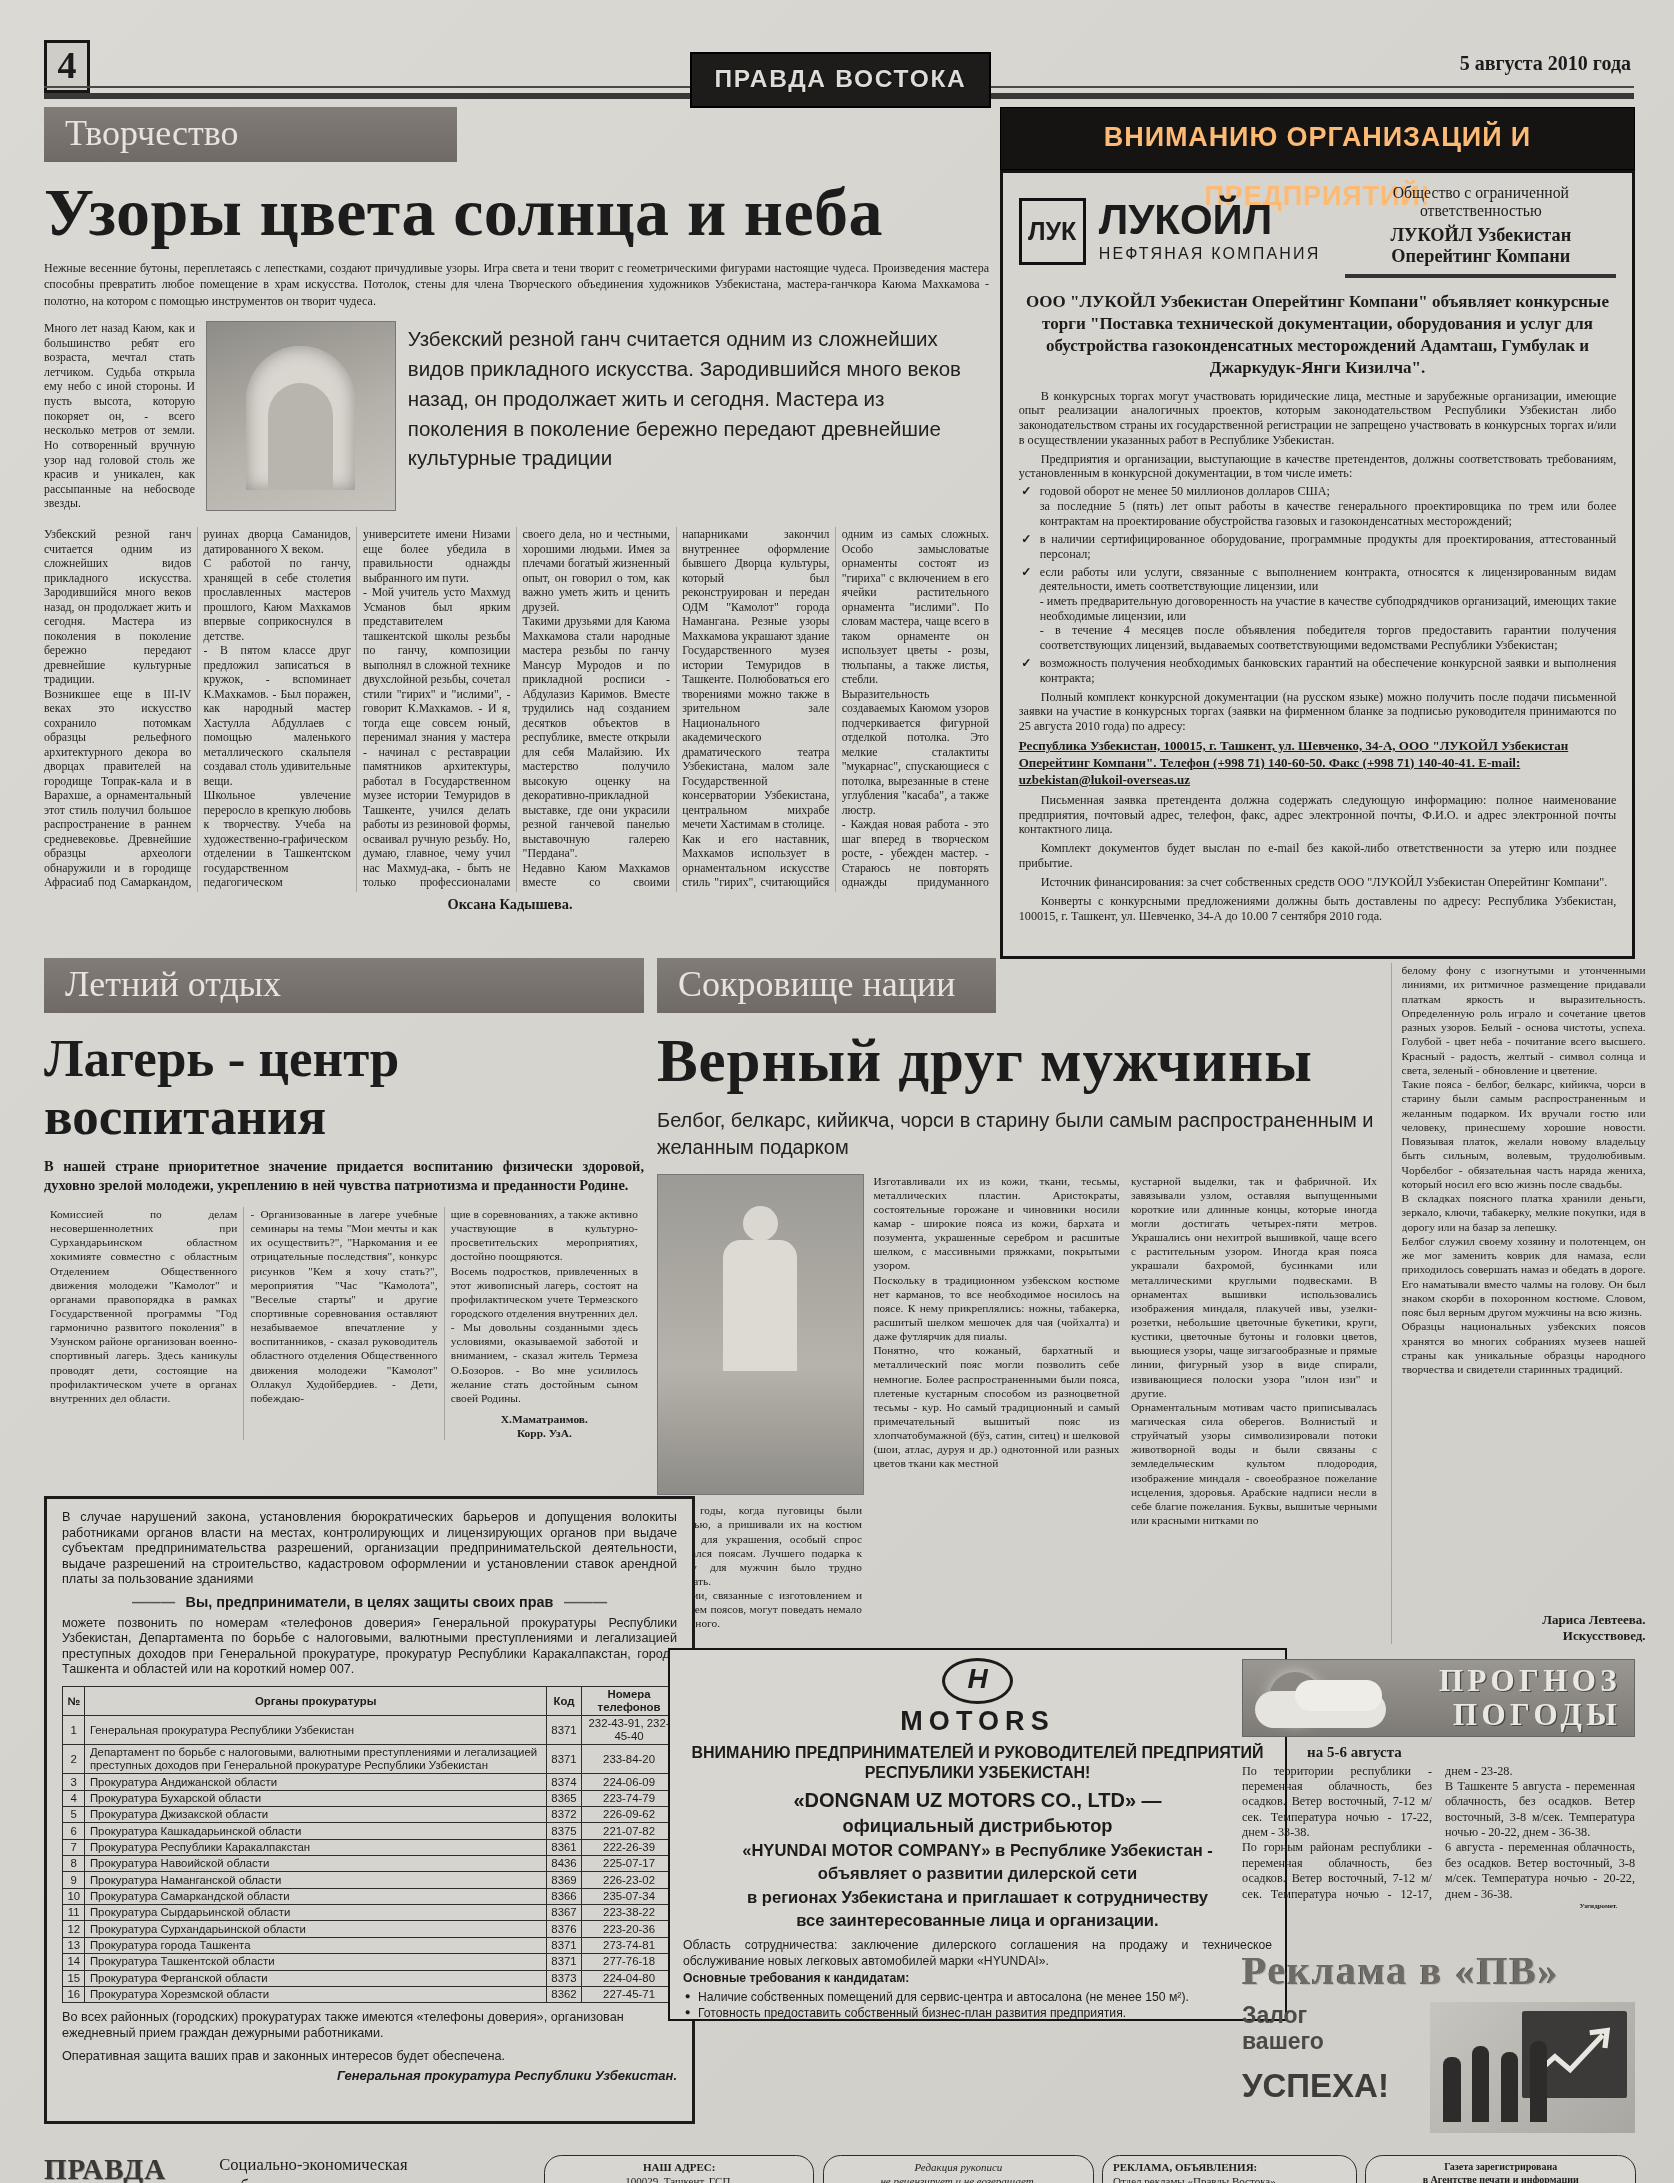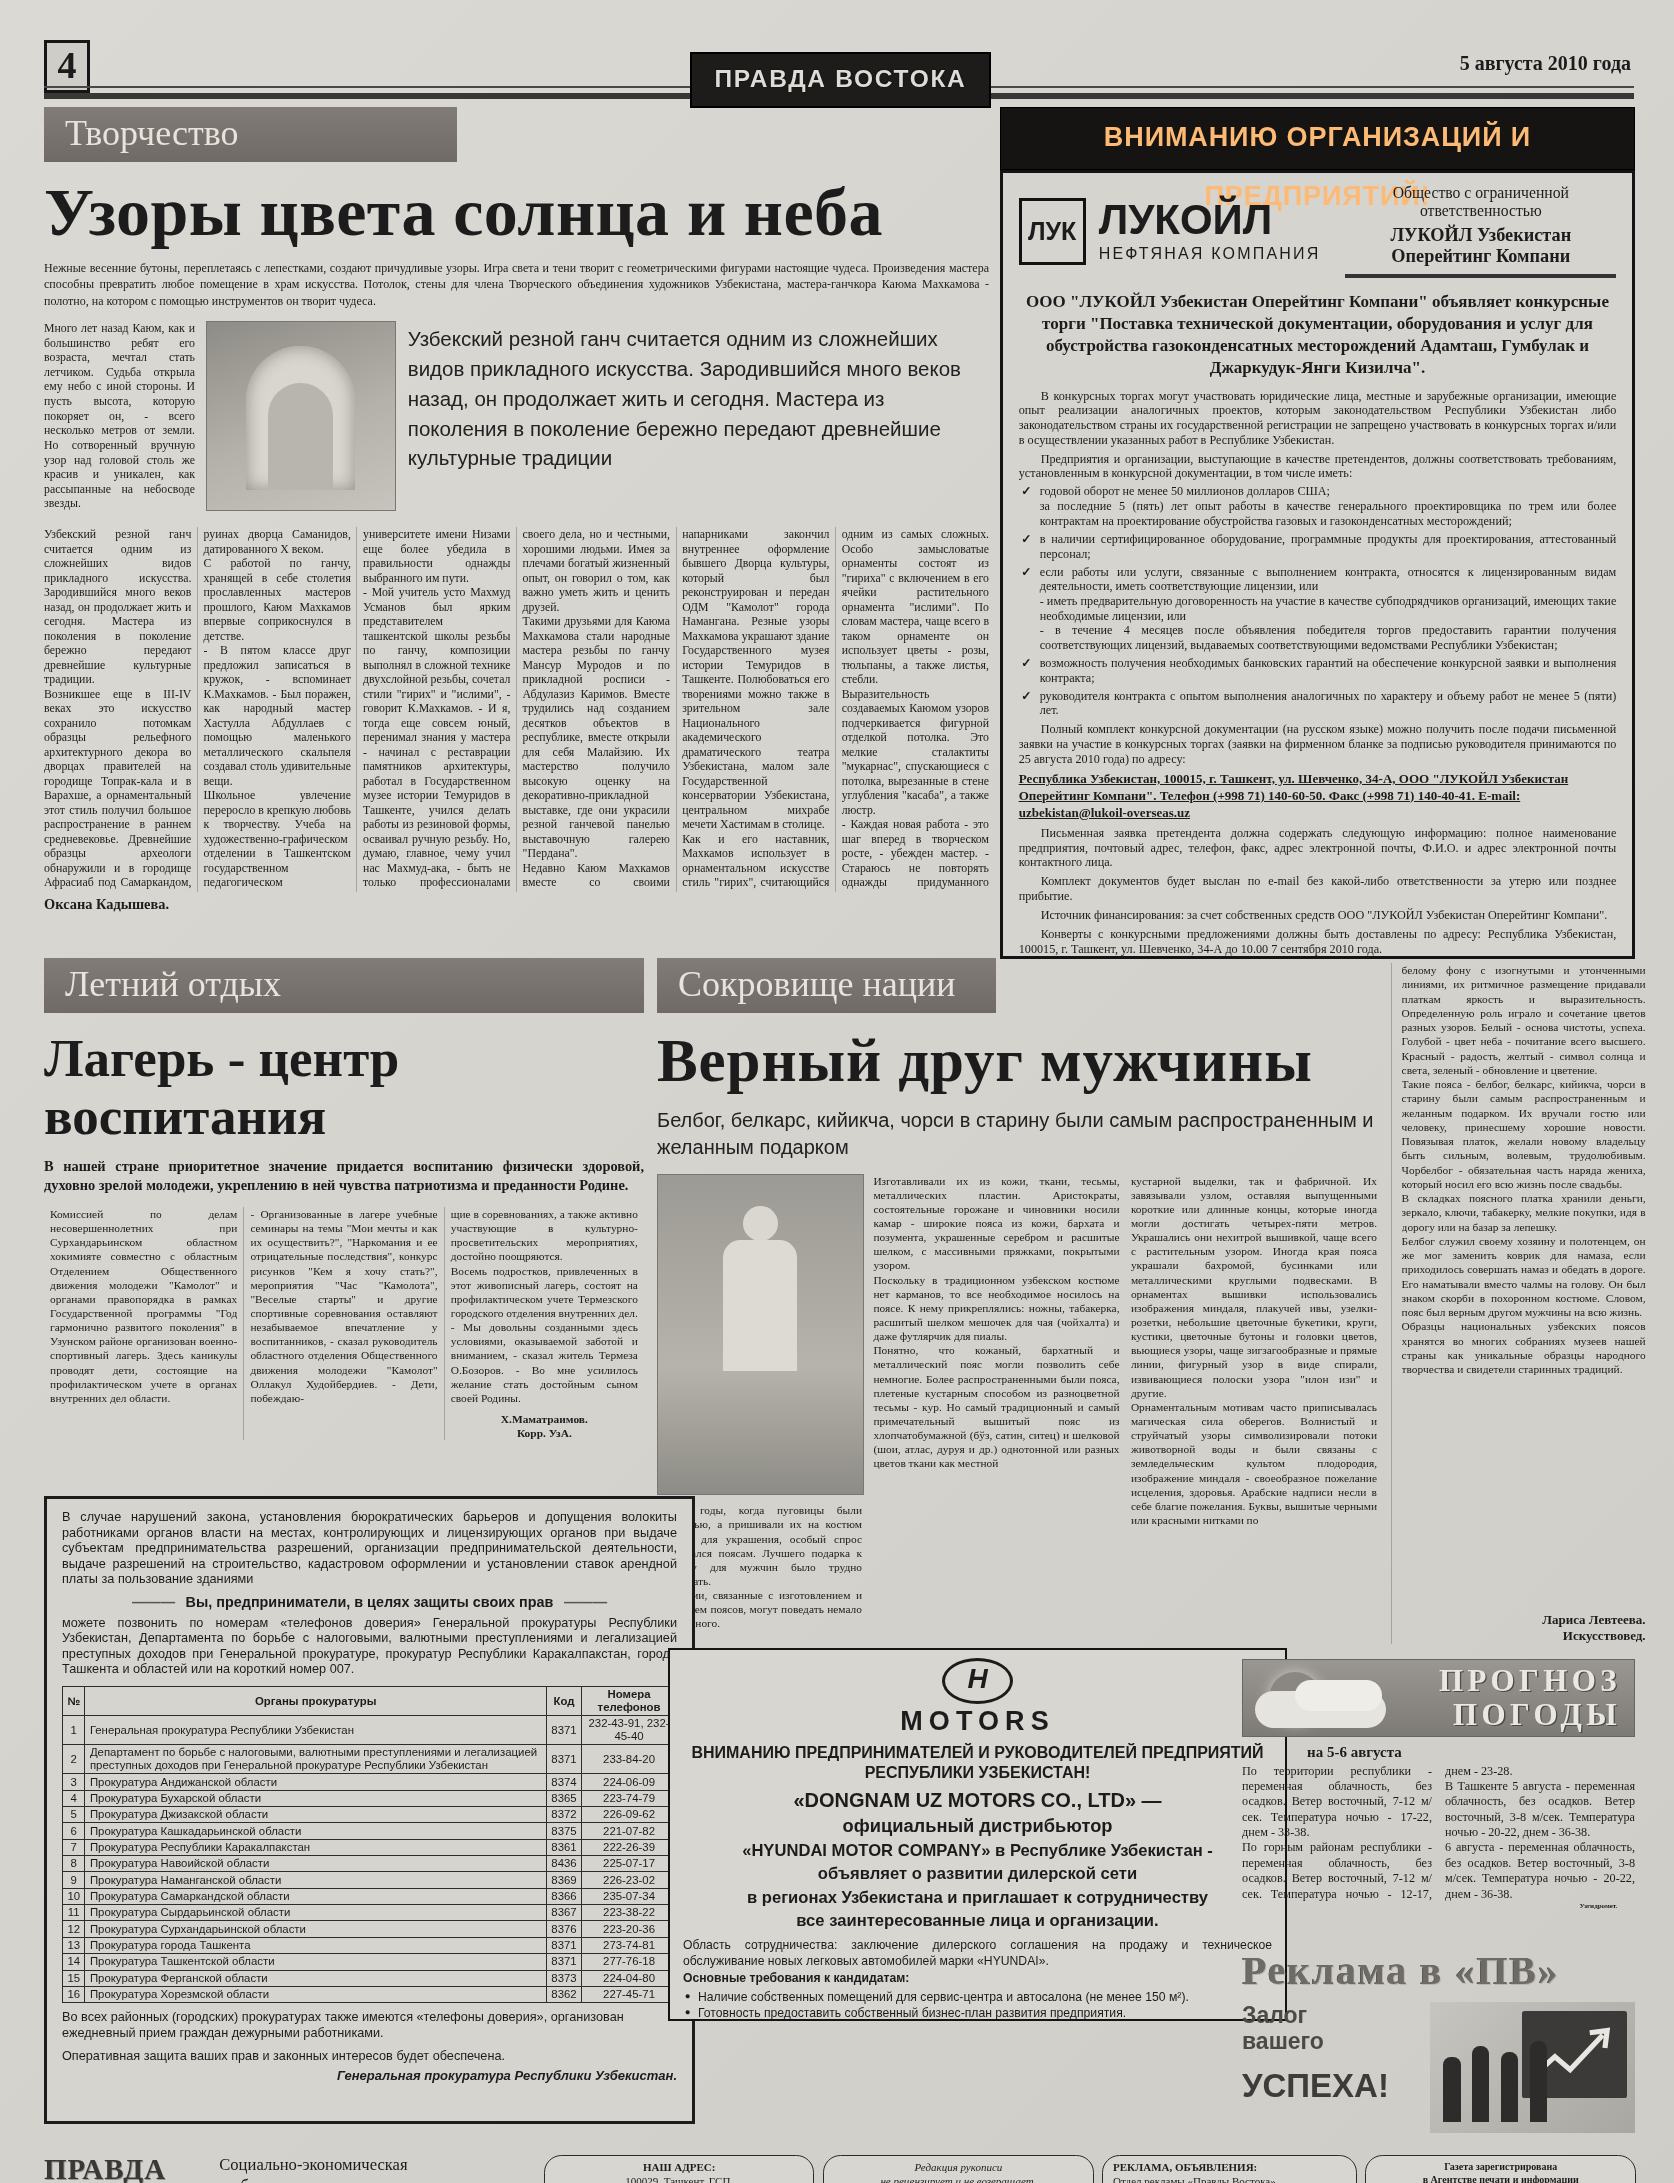--- a/index.html
+++ b/index.html
@@ -30,21 +30,21 @@
   .figrow{display:flex;gap:11.4px;margin-top:11.4px;height:194px;overflow:hidden;}
   .figrow .c1{width:151px;font-size:11.8px;line-height:1.24;text-align:justify;}
   .ph-ganch{width:188px;height:188px;background:linear-gradient(160deg,#8e8c86,#b3b1a9 55%,#c6c4bc);
             border:0.4px solid #777;position:relative;flex:none;}
   .arch{position:absolute;left:39px;top:24px;width:109px;height:144px;background:#d8d6cf;
         border-radius:55px 55px 0 0;box-shadow:inset 0 0 17.5px #908e88;}
   .arch2{position:absolute;left:61px;top:61px;width:65px;height:107px;background:#b7b5ae;border-radius:33px 33px 0 0;}
   .pullq{flex:1;font-family:"Liberation Sans",sans-serif;font-size:20.5px;line-height:1.45;color:#222;padding-top:3.5px;}
   .body6{column-count:6;column-gap:12.2px;column-rule:0.4px solid #a7a39e;font-size:11.8px;line-height:1.23;
          text-align:justify;margin-top:12.2px;height:365px;overflow:hidden;}
-  .byline1{text-align:left;font-size:14.4px;font-weight:bold;margin-top:3.5px;padding-right:13px;}
+  .byline1{text-align:center;font-size:14.4px;font-weight:bold;margin-top:3.5px;padding-right:13px;}
   
   .lukoil{left:1000px;top:107px;width:635px;height:834px;}
   .luk-attn{height:61px;background:#161413;border:1.7px solid #000;color:#fdba74;
             font-family:"Liberation Sans",sans-serif;font-weight:bold;font-size:27px;text-align:center;line-height:59px;letter-spacing:0.9px;}
   .luk-box{border:3.9px solid #141414;height:760px;background:#d6d4cf;padding:11.4px 15.7px;overflow:hidden;}
   .luk-logorow{display:flex;align-items:center;gap:13px;}
   .luk-mark{width:61px;height:61px;border:3.9px solid #111;display:flex;align-items:center;justify-content:center;
             font-family:"Liberation Sans",sans-serif;font-weight:bold;font-size:25px;flex:none;}
   .luk-name{font-family:"Liberation Sans",sans-serif;font-weight:bold;font-size:42px;line-height:1;}
   .luk-sub{font-family:"Liberation Sans",sans-serif;font-size:16px;letter-spacing:2.2px;margin-top:3.5px;}
@@ -198,21 +198,20 @@
       <div class="luk-p">Предприятия и организации, выступающие в качестве претендентов, должны соответствовать требованиям, установленным в конкурсной документации, в том числе иметь:</div>
       <ul class="luk-ul">
 
       <li class="ml">годовой оборот не менее 50 миллионов долларов США;
 за последние 5 (пять) лет опыт работы в качестве генерального проектировщика по трем или более контрактам на проектирование обустройства газовых и газоконденсатных месторождений;</li>
           <li class="ml">в наличии сертифицированное оборудование, программные продукты для проектирования, аттестованный персонал;</li>
           <li class="ml">если работы или услуги, связанные с выполнением контракта, относятся к лицензированным видам деятельности, иметь соответствующие лицензии, или
 - иметь предварительную договоренность на участие в качестве субподрядчиков организаций, имеющих такие необходимые лицензии, или
 - в течение 4 месяцев после объявления победителя торгов предоставить гарантии получения соответствующих лицензий, выдаваемых соответствующими ведомствами Республики Узбекистан;</li>
           <li class="ml">возможность получения необходимых банковских гарантий на обеспечение конкурсной заявки и выполнения контракта;</li>
-          <li class="ml">руководителя контракта с опытом выполнения аналогичных по характеру и объему работ не менее 5 (пяти) лет.</li>
         </ul>
       <div class="luk-p">Полный комплект конкурсной документации (на русском языке) можно получить после подачи письменной заявки на участие в конкурсных торгах (заявки на фирменном бланке за подписью руководителя принимаются по 25 августа 2010 года) по адресу:</div>
       <div class="luk-addr">Республика Узбекистан, 100015, г. Ташкент, ул. Шевченко, 34-А, ООО "ЛУКОЙЛ Узбекистан Оперейтинг Компани". Телефон (+998 71) 140-60-50. Факс (+998 71) 140-40-41. E-mail: uzbekistan@lukoil-overseas.uz</div>
       <div class="luk-p">Письменная заявка претендента должна содержать следующую информацию: полное наименование предприятия, почтовый адрес, телефон, факс, адрес электронной почты, Ф.И.О. и адрес электронной почты контактного лица.</div>
       <div class="luk-p">Комплект документов будет выслан по e-mail без какой-либо ответственности за утерю или позднее прибытие.</div>
       <div class="luk-p">Источник финансирования: за счет собственных средств ООО "ЛУКОЙЛ Узбекистан Оперейтинг Компани".</div>
       <div class="luk-p">Конверты с конкурсными предложениями должны быть доставлены по адресу: Республика Узбекистан, 100015, г. Ташкент, ул. Шевченко, 34-А до 10.00 7 сентября 2010 года.</div>
 
     </div>
   </div>

